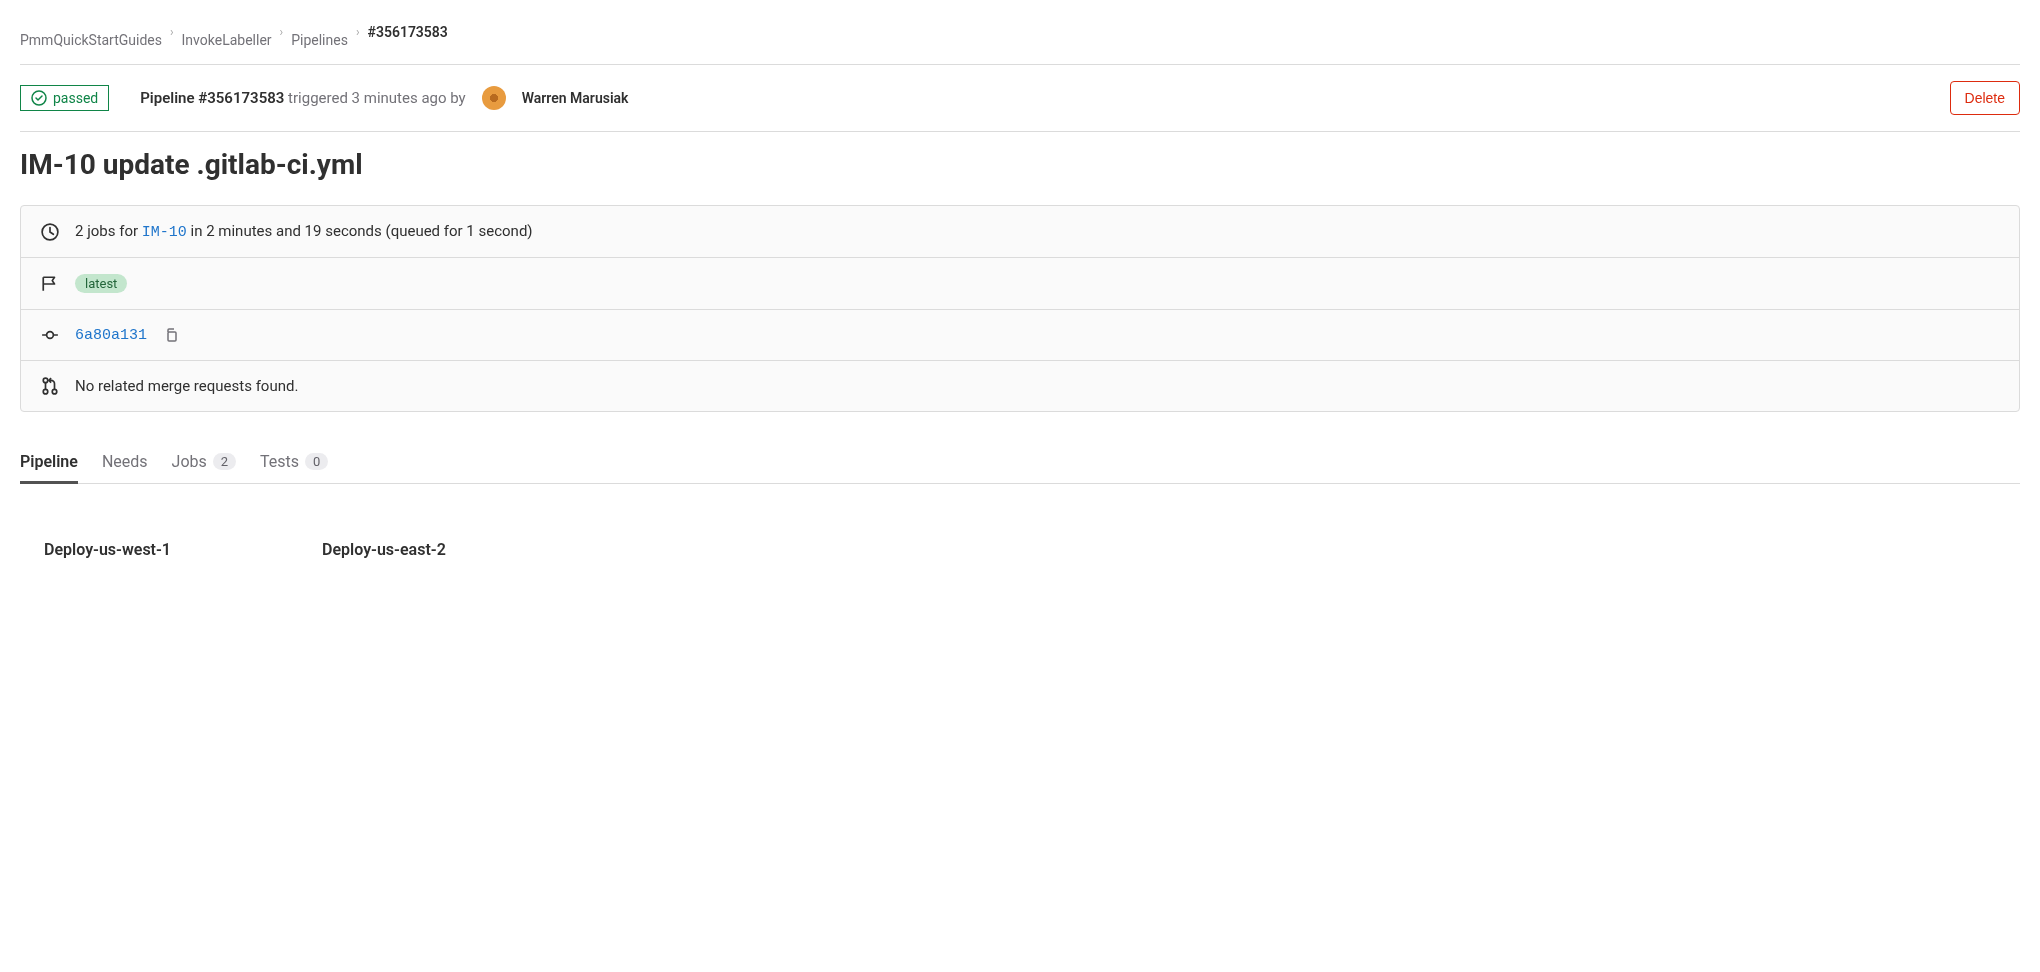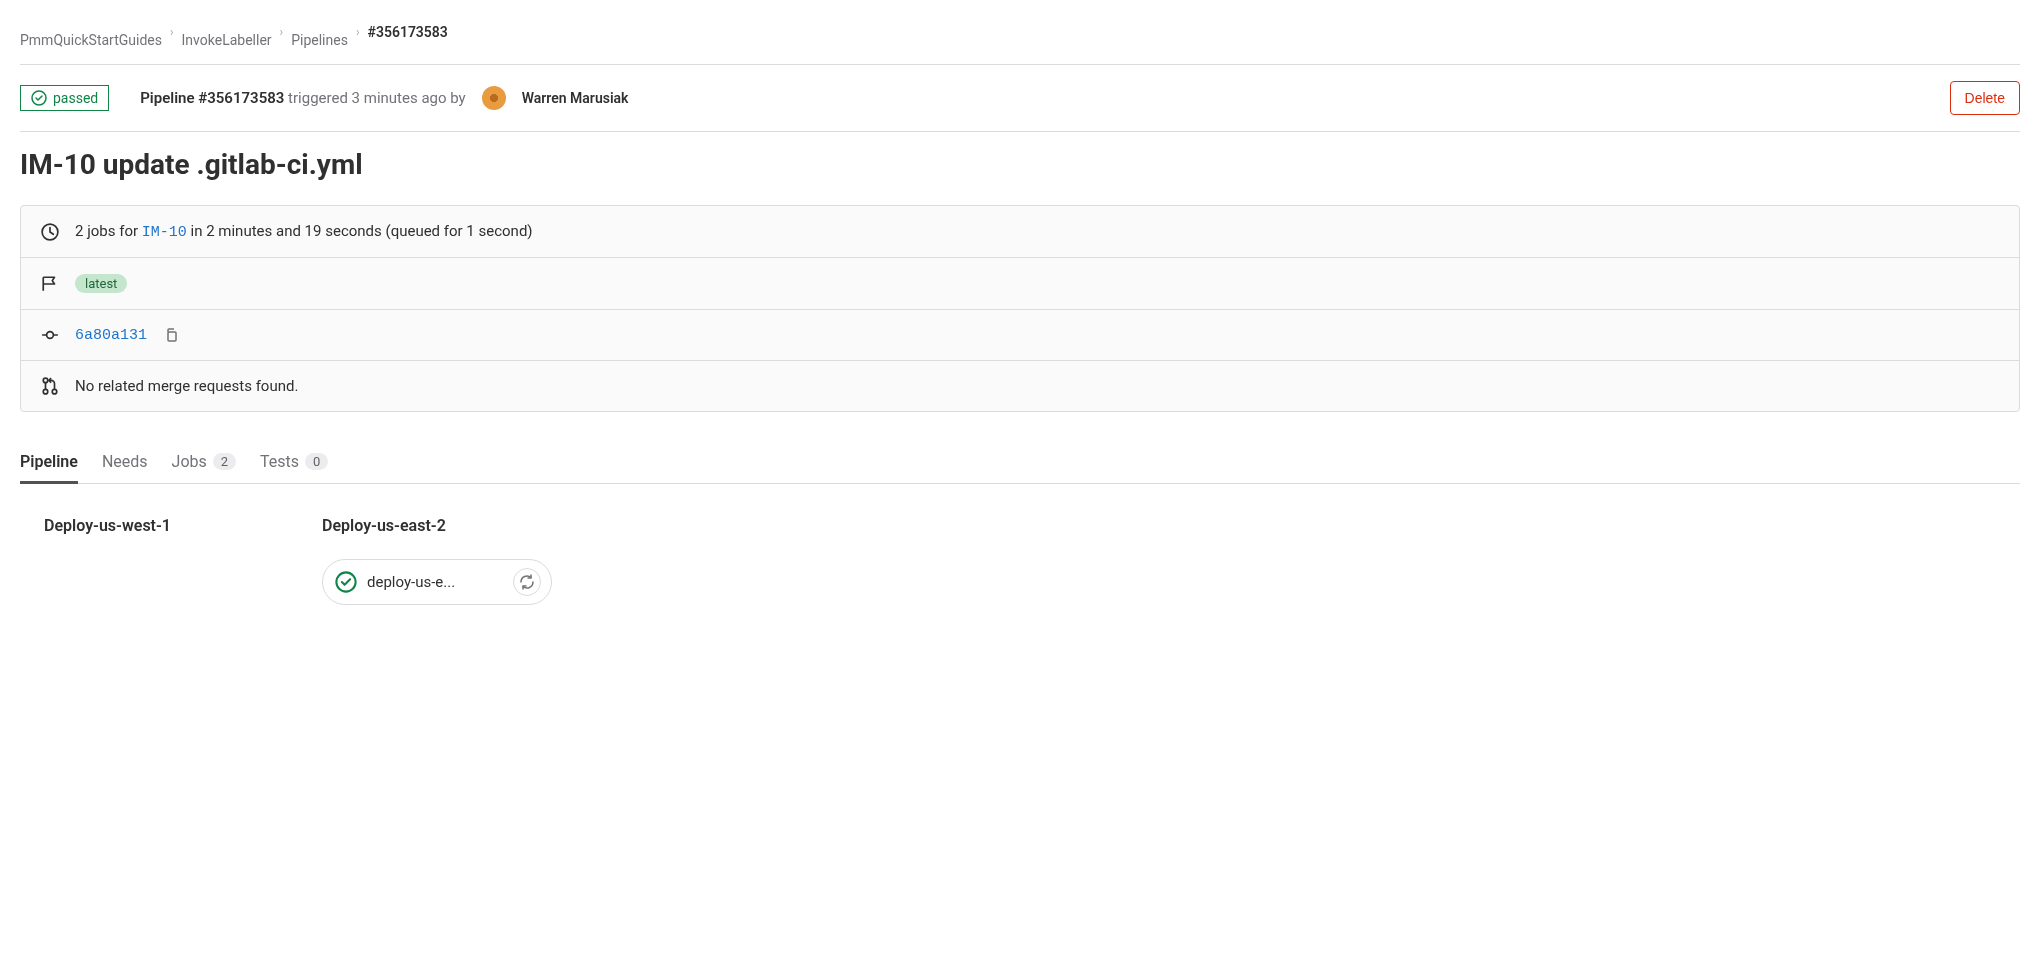--- a/index.html
+++ b/index.html
@@ -198,20 +198,21 @@
       font-size: 13px;
       font-weight: 400;
     }
     .stages {
       display: flex;
       gap: 48px;
       padding: 32px 24px;
     }
     .stage {
       min-width: 230px;
+      margin-top: 24px;
     }
     .stage-name {
       font-size: 16px;
       font-weight: 600;
       color: #303030;
       margin-bottom: 24px;
     }
     .job-pill {
       display: flex;
       align-items: center;
@@ -346,29 +347,16 @@
       <span class="tab-badge">0</span>
     </div>
   </div>
 
   <div class="stages">
     <div class="stage">
       <div class="stage-name">Deploy-us-west-1</div>
     </div>
     <div class="stage">
       <div class="stage-name">Deploy-us-east-2</div>
-      <div class="job-pill">
-        <svg class="job-status" viewBox="0 0 16 16" fill="none" stroke="#108548" stroke-width="1.5">
-          <circle cx="8" cy="8" r="7"></circle>
-          <path d="M5 8l2 2 4-4" stroke-linecap="round" stroke-linejoin="round"></path>
-        </svg>
-        <span class="job-name">deploy-us-e...</span>
-        <span class="retry-icon">
-          <svg viewBox="0 0 16 16" fill="none" stroke="currentColor" stroke-width="1.5">
-            <path d="M2 8a6 6 0 0110-4.5M14 8a6 6 0 01-10 4.5" stroke-linecap="round"></path>
-            <path d="M12 1v3h-3M4 15v-3h3" stroke-linecap="round" stroke-linejoin="round"></path>
-          </svg>
-        </span>
-      </div>
     </div>
   </div>
 
 </div>
 
 </body></html>

